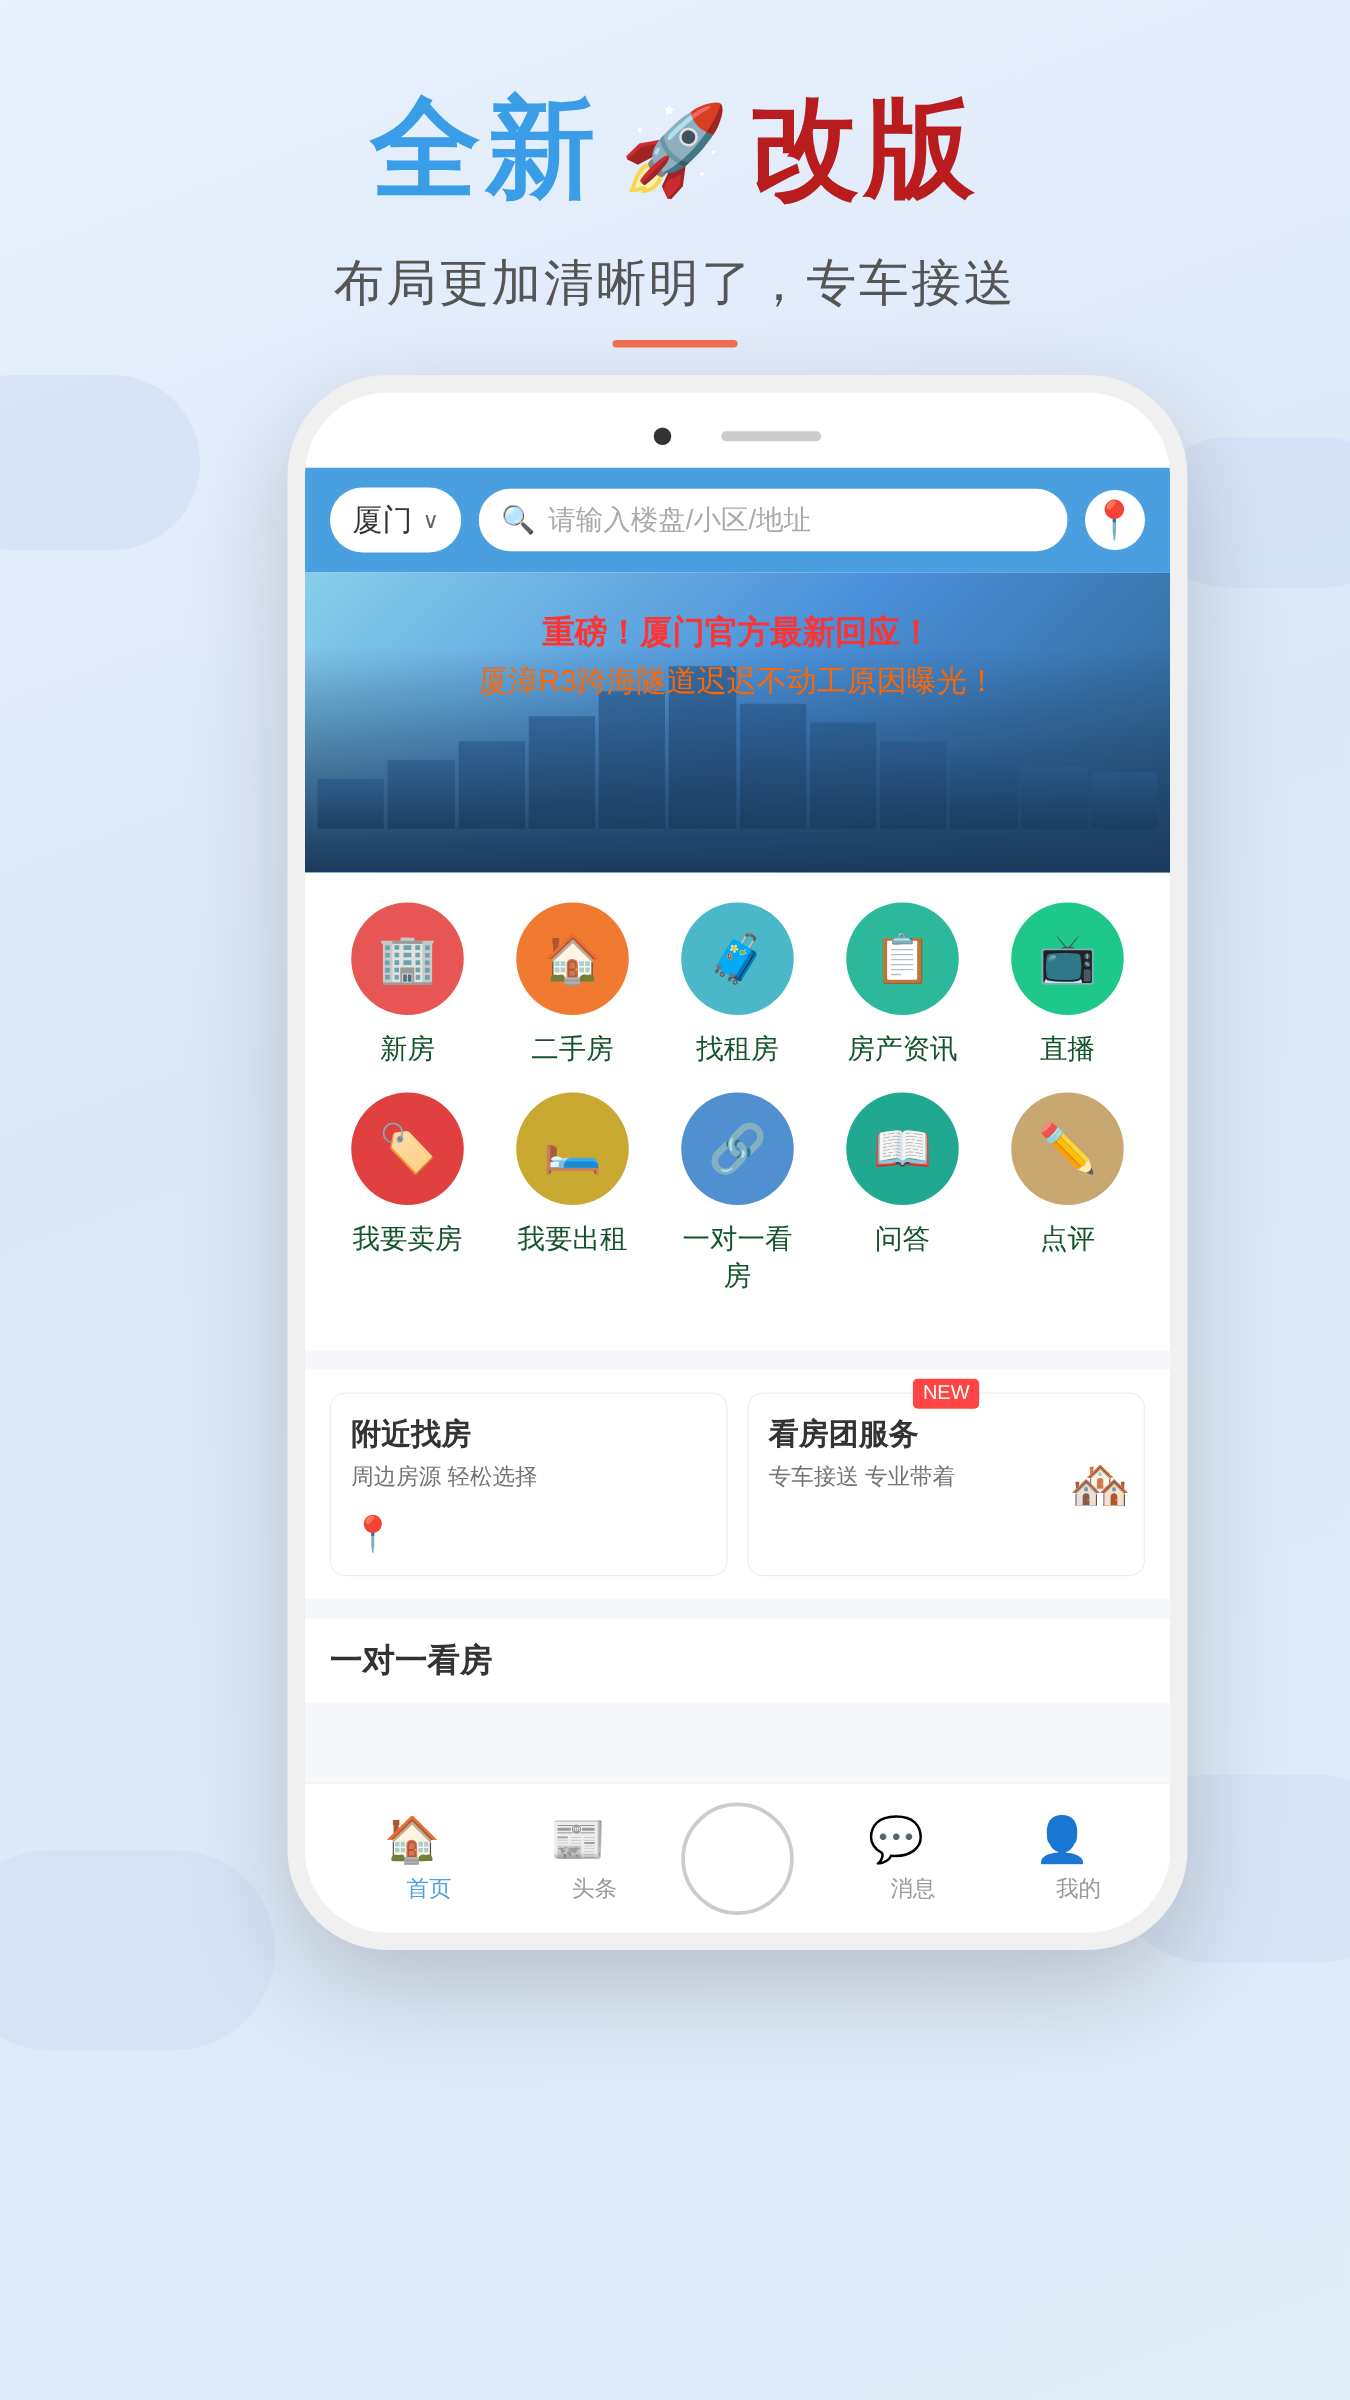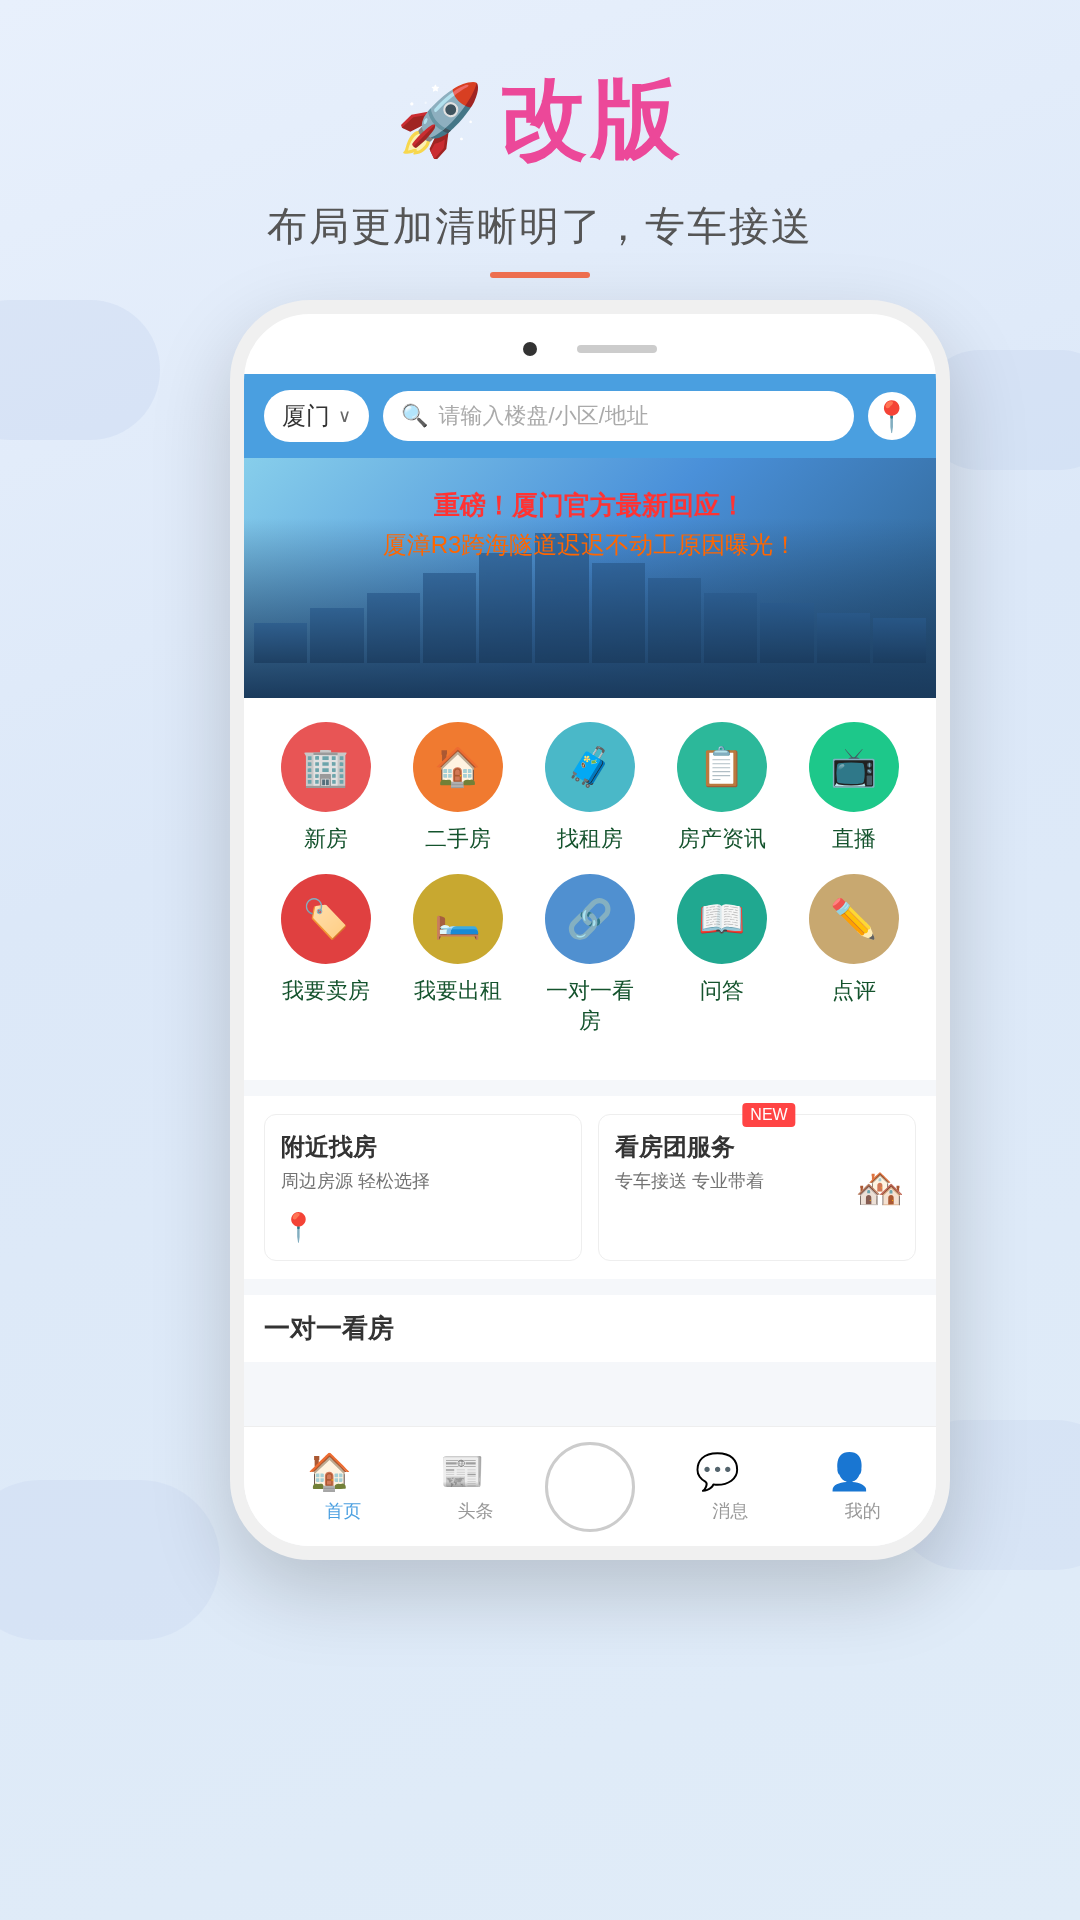--- a/index.html
+++ b/index.html
@@ -60,21 +60,21 @@
     }
     .title-blue {
       font-size: 88px;
       font-weight: 700;
       color: #3a9de8;
       letter-spacing: 4px;
     }
     .title-orange {
       font-size: 88px;
       font-weight: 700;
-      color: #ec4899;
+      color: #b91c1c;
       letter-spacing: 4px;
     }
     .rocket-icon {
       font-size: 70px;
     }
     .header-subtitle {
       font-size: 40px;
       color: #555;
       letter-spacing: 2px;
     }
@@ -292,21 +292,20 @@
     }
     .new-badge {
       position: absolute;
       top: -12px; left: 50%;
       transform: translateX(-50%);
       background: #ff4444;
       color: white;
       font-size: 16px;
       padding: 3px 8px;
       border-radius: 4px;
-      margin-left: 12px;
     }
     .feature-img {
       position: absolute;
       right: 10px; top: 50%;
       transform: translateY(-50%);
       font-size: 40px;
     }
 
     
     .bottom-preview {
@@ -382,20 +381,21 @@
 </head>
 <body>
 
 <div class="bg-cloud cloud-tl"></div>
 <div class="bg-cloud cloud-tr"></div>
 <div class="bg-cloud cloud-bl"></div>
 <div class="bg-cloud cloud-br"></div>
 
 <div class="header-area">
   <div class="header-title">
+    <span class="title-blue">全新</span>
     <span class="rocket-icon">🚀</span>
     <span class="title-orange">改版</span>
   </div>
   <div class="header-subtitle">布局更加清晰明了，专车接送</div>
   <div class="orange-line"></div>
 </div>
 
 <div class="phone-wrapper">
   <div class="phone">
 

